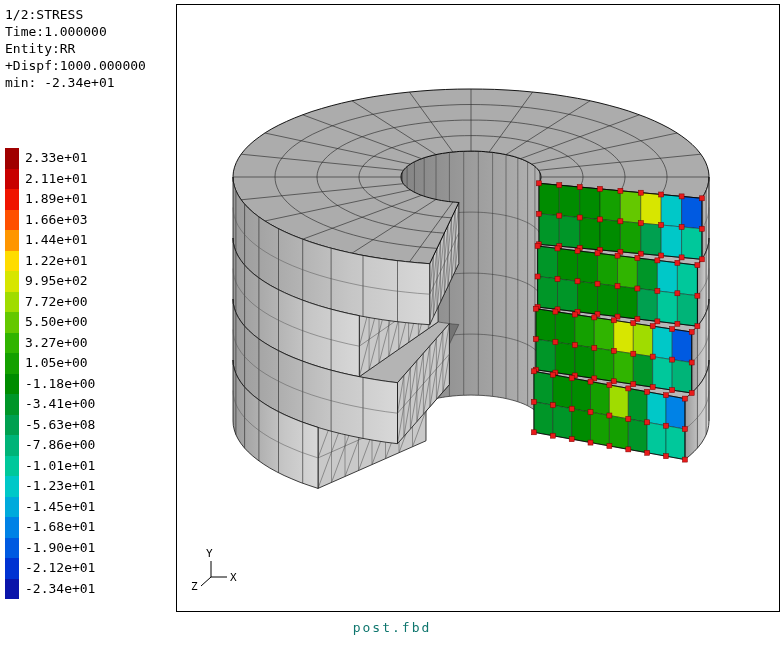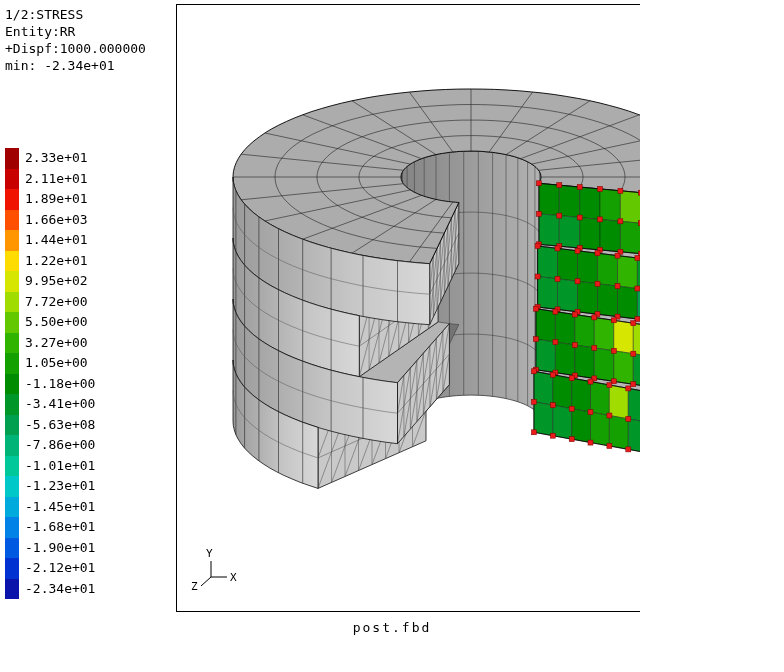--- a/index.html
+++ b/index.html
@@ -1,36 +1,37 @@
 <!DOCTYPE html>
 <html><head>
 <meta charset="utf-8">
 <style>
   html,body{margin:0;padding:0;background:#fff;}
-  .screen{position:relative;width:640px;height:672px;background:#fff;
+  .screen{position:relative;width:784px;height:672px;background:#fff;
           font-family:"DejaVu Sans Mono","Liberation Mono",monospace;overflow:hidden;}
   .hud{position:absolute;left:5px;top:6px;font-size:13px;line-height:17px;color:#000;}
   .hud div{white-space:pre;}
   .legend{position:absolute;left:5px;top:148px;}
   .lrow{display:flex;align-items:flex-end;height:20.5px;}
   .sw{width:14px;height:20.5px;flex:0 0 14px;}
   .lv{margin-left:6px;font-size:13px;color:#000;line-height:20.5px;white-space:pre;}
   .viewport{position:absolute;left:176px;top:4px;width:602px;height:606px;
             border:1px solid #000;background:#fff;}
   .fname{position:absolute;left:0;top:620px;width:784px;text-align:center;
-         font-size:13px;letter-spacing:2px;color:#000000;}
+         font-size:13px;letter-spacing:2px;color:#0f766e;}
   svg{display:block;}
 </style>
 </head>
 <body>
 
 <div class="screen">
 
   <div class="hud">
     <div>1/2:STRESS</div>
+    <div>Time:1.000000</div>
     <div>Entity:RR</div>
     <div>+Dispf:1000.000000</div>
     <div>min: -2.34e+01</div>
   </div>
 
   <div class="legend">
       <div class="lrow">
         <span class="sw" style="background: rgb(160, 0, 0);"></span>
         <span class="lv">2.33e+01</span>
       </div>

